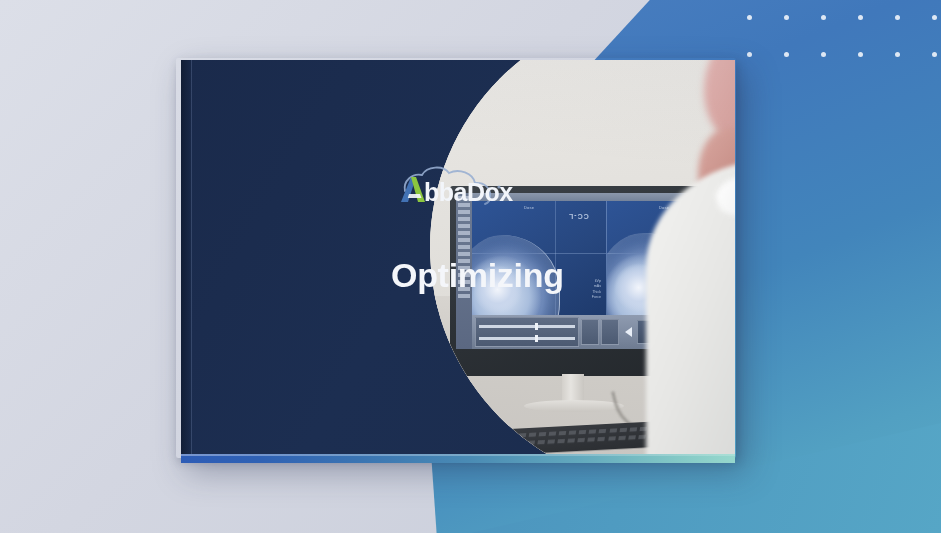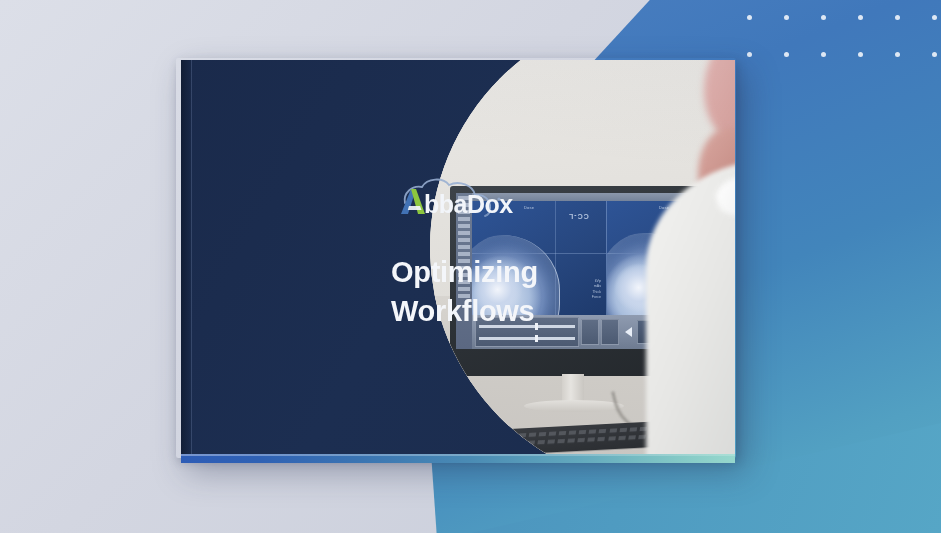--- a/index.html
+++ b/index.html
@@ -376,33 +376,33 @@
     position: absolute;
     inset: 0;
     background: linear-gradient(185deg, rgba(30,45,80,.05) 0%, rgba(30,45,80,0) 35%);
     pointer-events: none;
   }
 
   
   .logo {
     position: absolute;
     left: 206px;
-    top: 116px;
+    top: 104px;
     width: 126px;
     height: 44px;
   }
   .logo svg { display: block; }
 
   .cover-title {
     position: absolute;
     left: 210px;
     top: 193px;
     width: 250px;
     color: #f4f6fa;
-    font-size: 29px;
+    font-size: 34px;
     font-weight: bold;
     line-height: 1.34;
     letter-spacing: -0.3px;
   }
   .cover-title div { white-space: nowrap; }
 </style>
 </head>
 <body>
 
 <div id="stage">
@@ -540,21 +540,20 @@
 
         <path d="M22 30 L33 30 L34.5 34 L20.8 34 Z" fill="#f2f5fa" opacity="0.92"></path>
 
         <text x="37" y="37" font-family="Liberation Sans, sans-serif" font-size="25" font-weight="bold" fill="#f2f5fa" letter-spacing="-0.5">bbaDox</text>
         <circle cx="112" cy="23" r="1.6" fill="#97aed2" opacity="0.8"></circle>
       </svg>
     </div>
 
     <div class="cover-title">
       <div>Optimizing</div>
-      <div>Workflows</div>
     </div>
 
   </div>
 
   <div class="page-edge"></div>
   <div class="page-edge-hi"></div>
 
 </div>
 
 </body></html>

